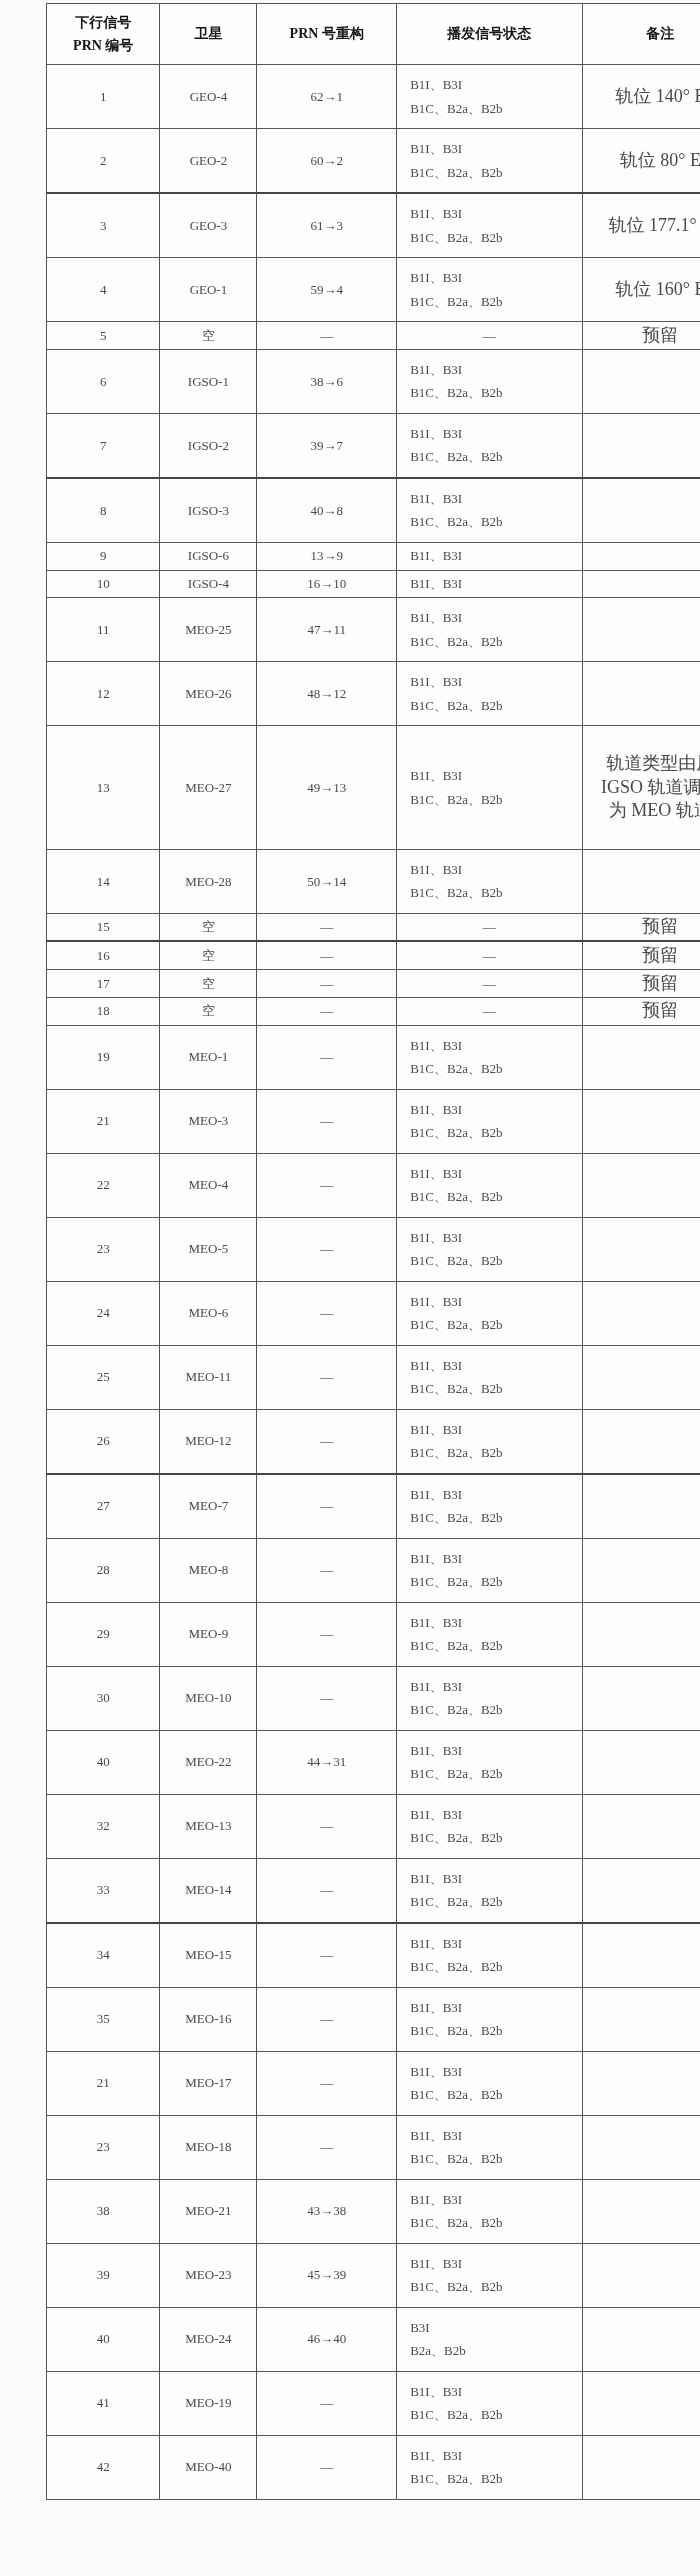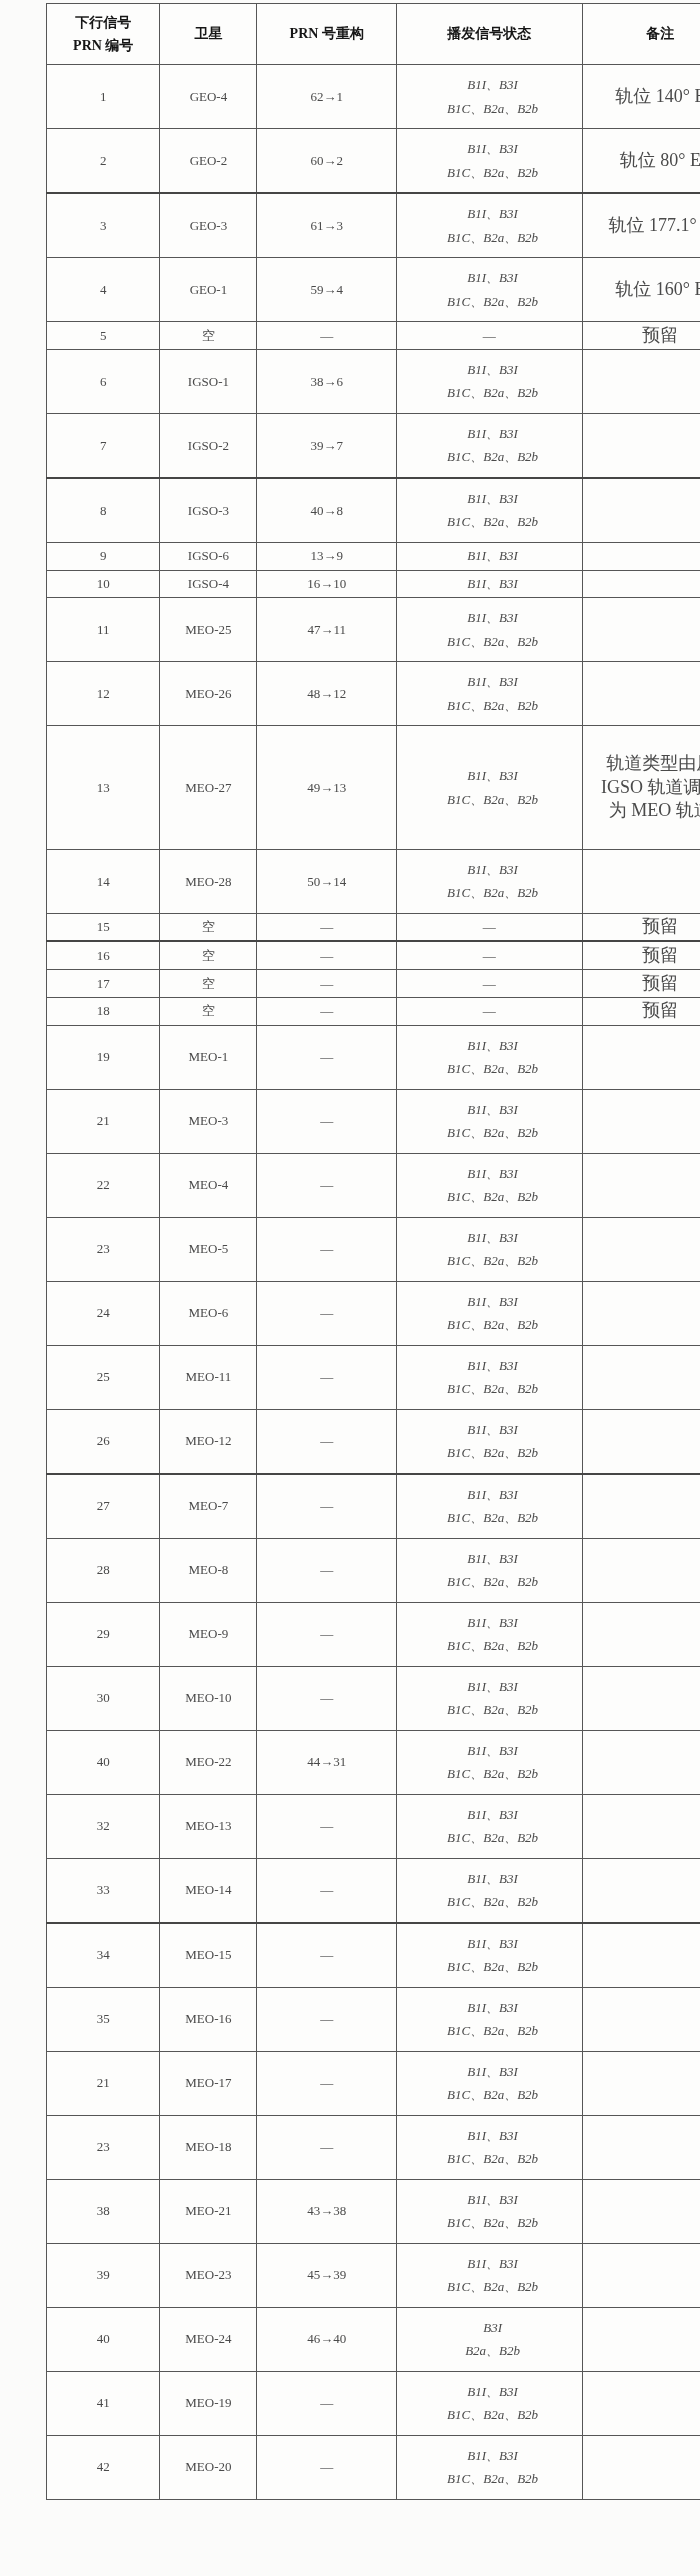--- a/index.html
+++ b/index.html
@@ -39,21 +39,21 @@
   th {
     color: #161616;
     font-weight: bold;
     font-size: 14px;
     text-align: center;
     white-space: pre-line;
     padding: 6.5px 3.2px;
   }
   td { color: #4a4a4a; }
   .c-center { text-align: center; }
-  .c-left   { text-align: center; padding-left: 13px; white-space: pre-line; font-style: italic; }
+  .c-left   { text-align: left; padding-left: 13px; white-space: pre-line; }
   .remark   { white-space: pre-line; text-align: center; font-size: 18px; }
   tr.slim td { padding-top: 1.6px; padding-bottom: 1.6px; }
   tr.tall td { padding-top: 26px; padding-bottom: 26px; }
   tr.thick-top td { border-top: 2.4px double #454545; }
 </style>
 </head>
 <body>
 
 <div class="page">
   <table class="prn-table">
@@ -385,21 +385,21 @@
         <tr>
           <td class="c-center">41</td>
           <td class="c-center">MEO-19</td>
           <td class="c-center">—</td>
           <td class="c-left">B1I、B3I
 B1C、B2a、B2b</td>
           <td class="remark"></td>
         </tr>
         <tr>
           <td class="c-center">42</td>
-          <td class="c-center">MEO-20</td>
+          <td class="c-center">MEO-40</td>
           <td class="c-center">—</td>
           <td class="c-left">B1I、B3I
 B1C、B2a、B2b</td>
           <td class="remark"></td>
         </tr>
       </tbody>
   </table>
 </div>
 
 

